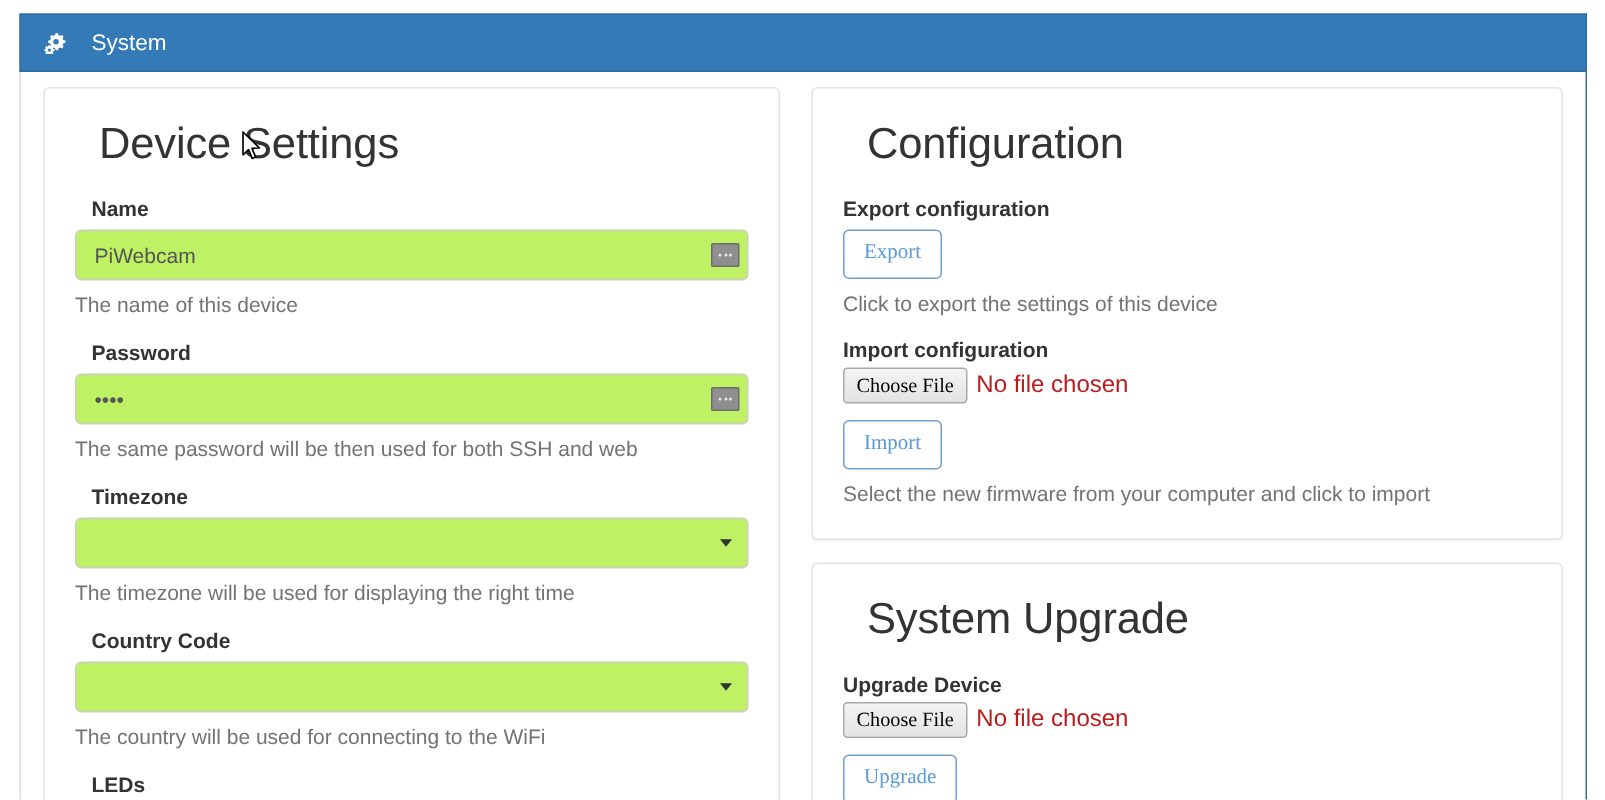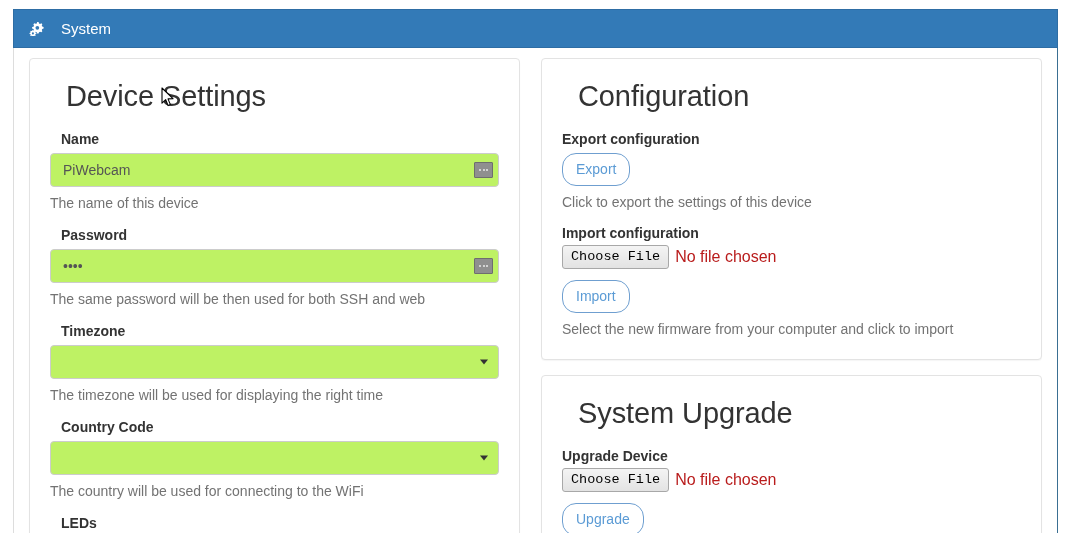--- a/index.html
+++ b/index.html
@@ -175,39 +175,39 @@
   }
   .select-value {
     font-size: 14px;
     color: #555555;
   }
 
   
   .btn-outline {
     display: inline-block;
     font-size: 14px;
-    font-family: Liberation Sans, sans-serif;
+    font-family: Liberation Serif, serif;
     color: #5b9bd5;
     background: #ffffff;
     border: 1px solid #6f9fd0;
-    border-radius: 14px;
+    border-radius: 4px;
     padding: 7px 13px;
     line-height: 1.2;
     cursor: pointer;
   }
 
   
   .file-input {
     display: flex;
     align-items: center;
     gap: 6px;
     margin: 2px 0 0 0;
   }
   .file-btn {
-    font-family: Liberation Mono, monospace;
+    font-family: Liberation Serif, serif;
     font-size: 13.5px;
     color: #000000;
     background: linear-gradient(#f4f4f4, #e3e3e3);
     border: 1px solid #a8a8a8;
     border-radius: 3px;
     padding: 2px 8px;
     line-height: 1.35;
     cursor: pointer;
   }
   .file-name {

